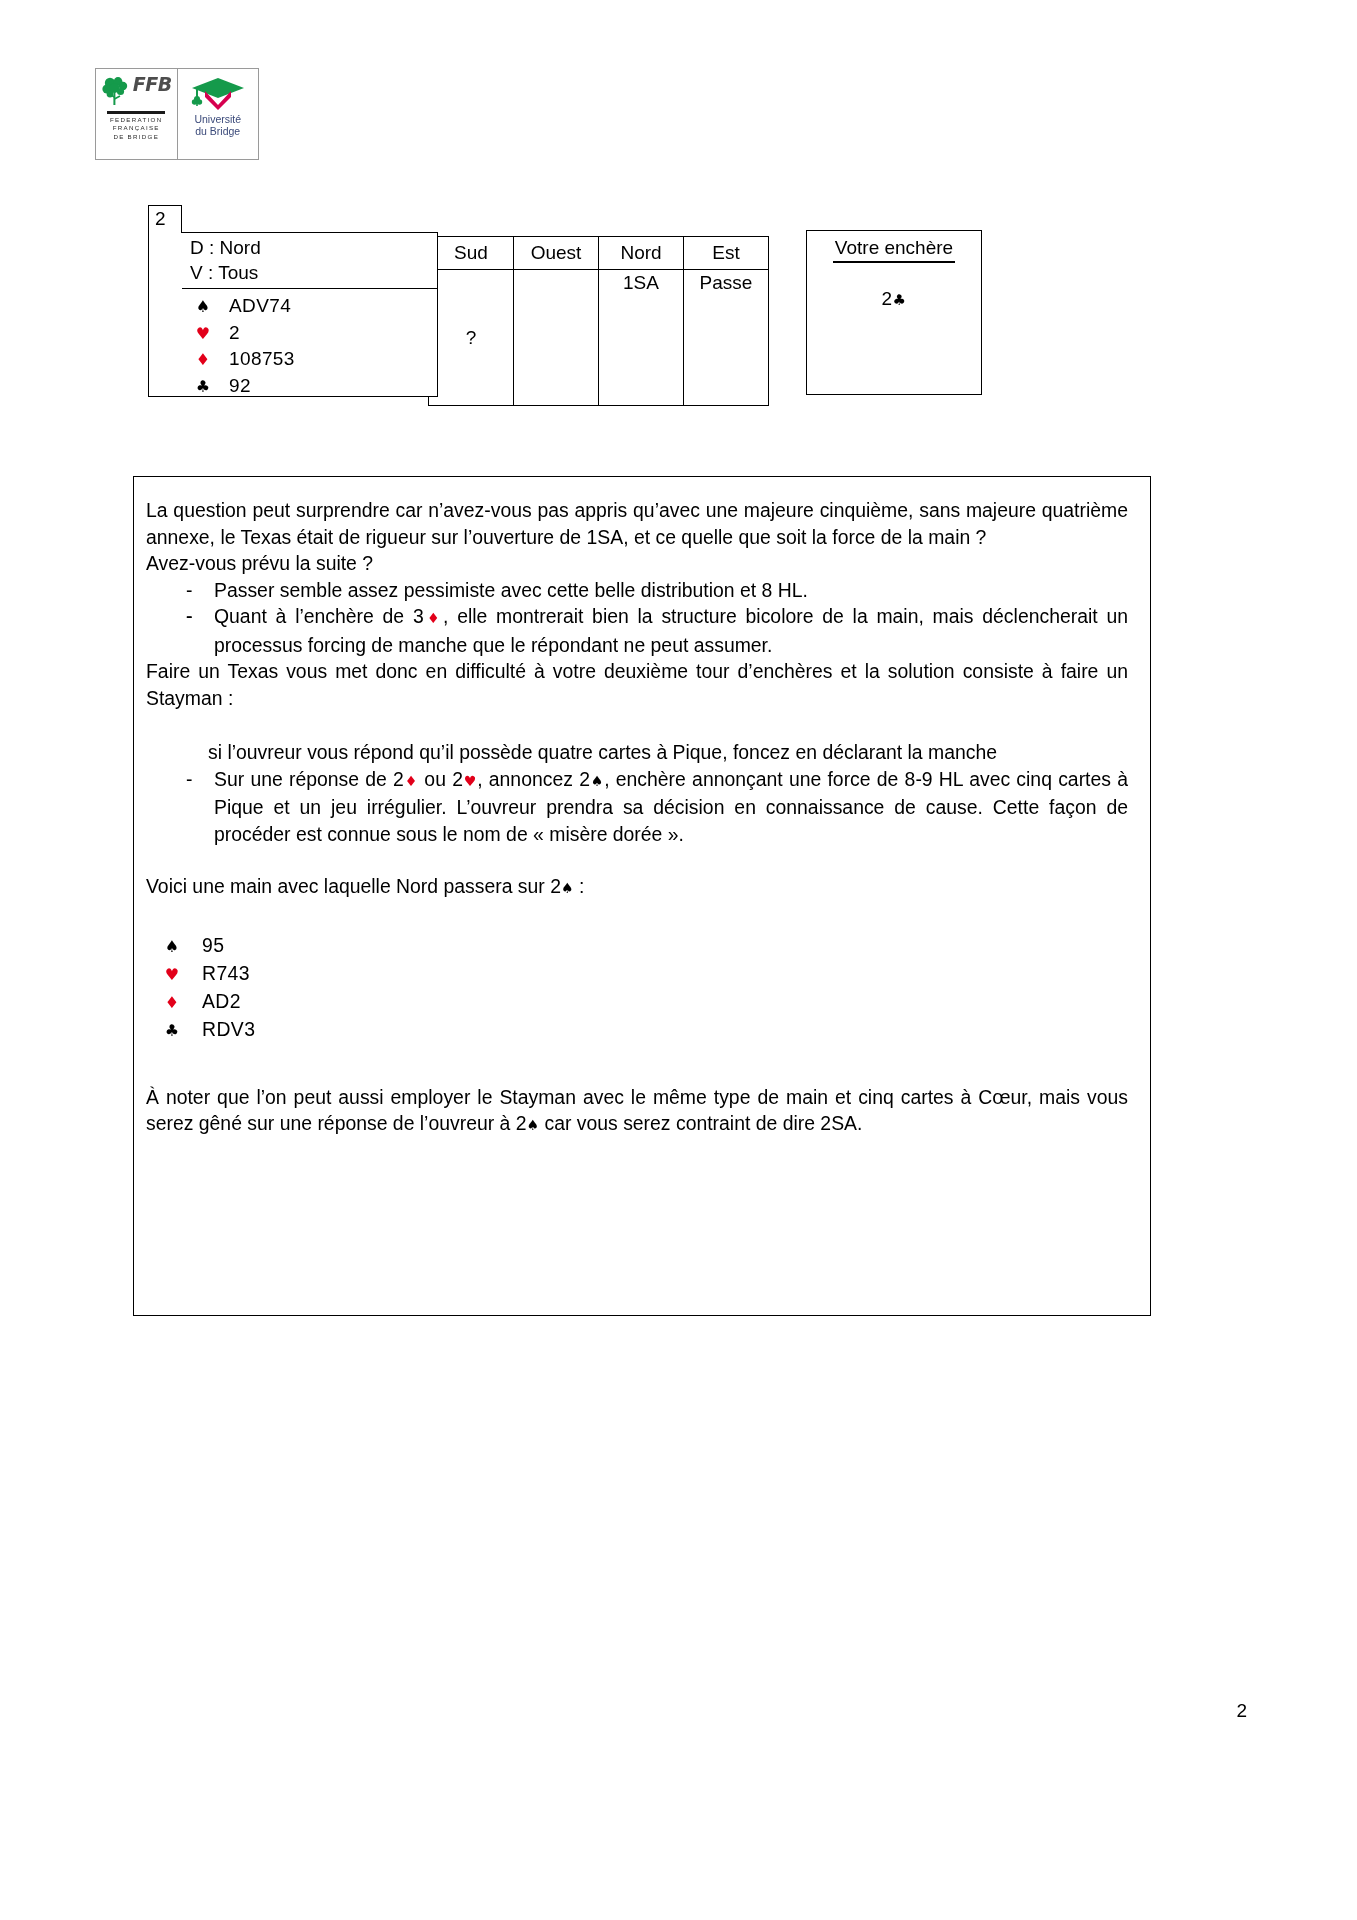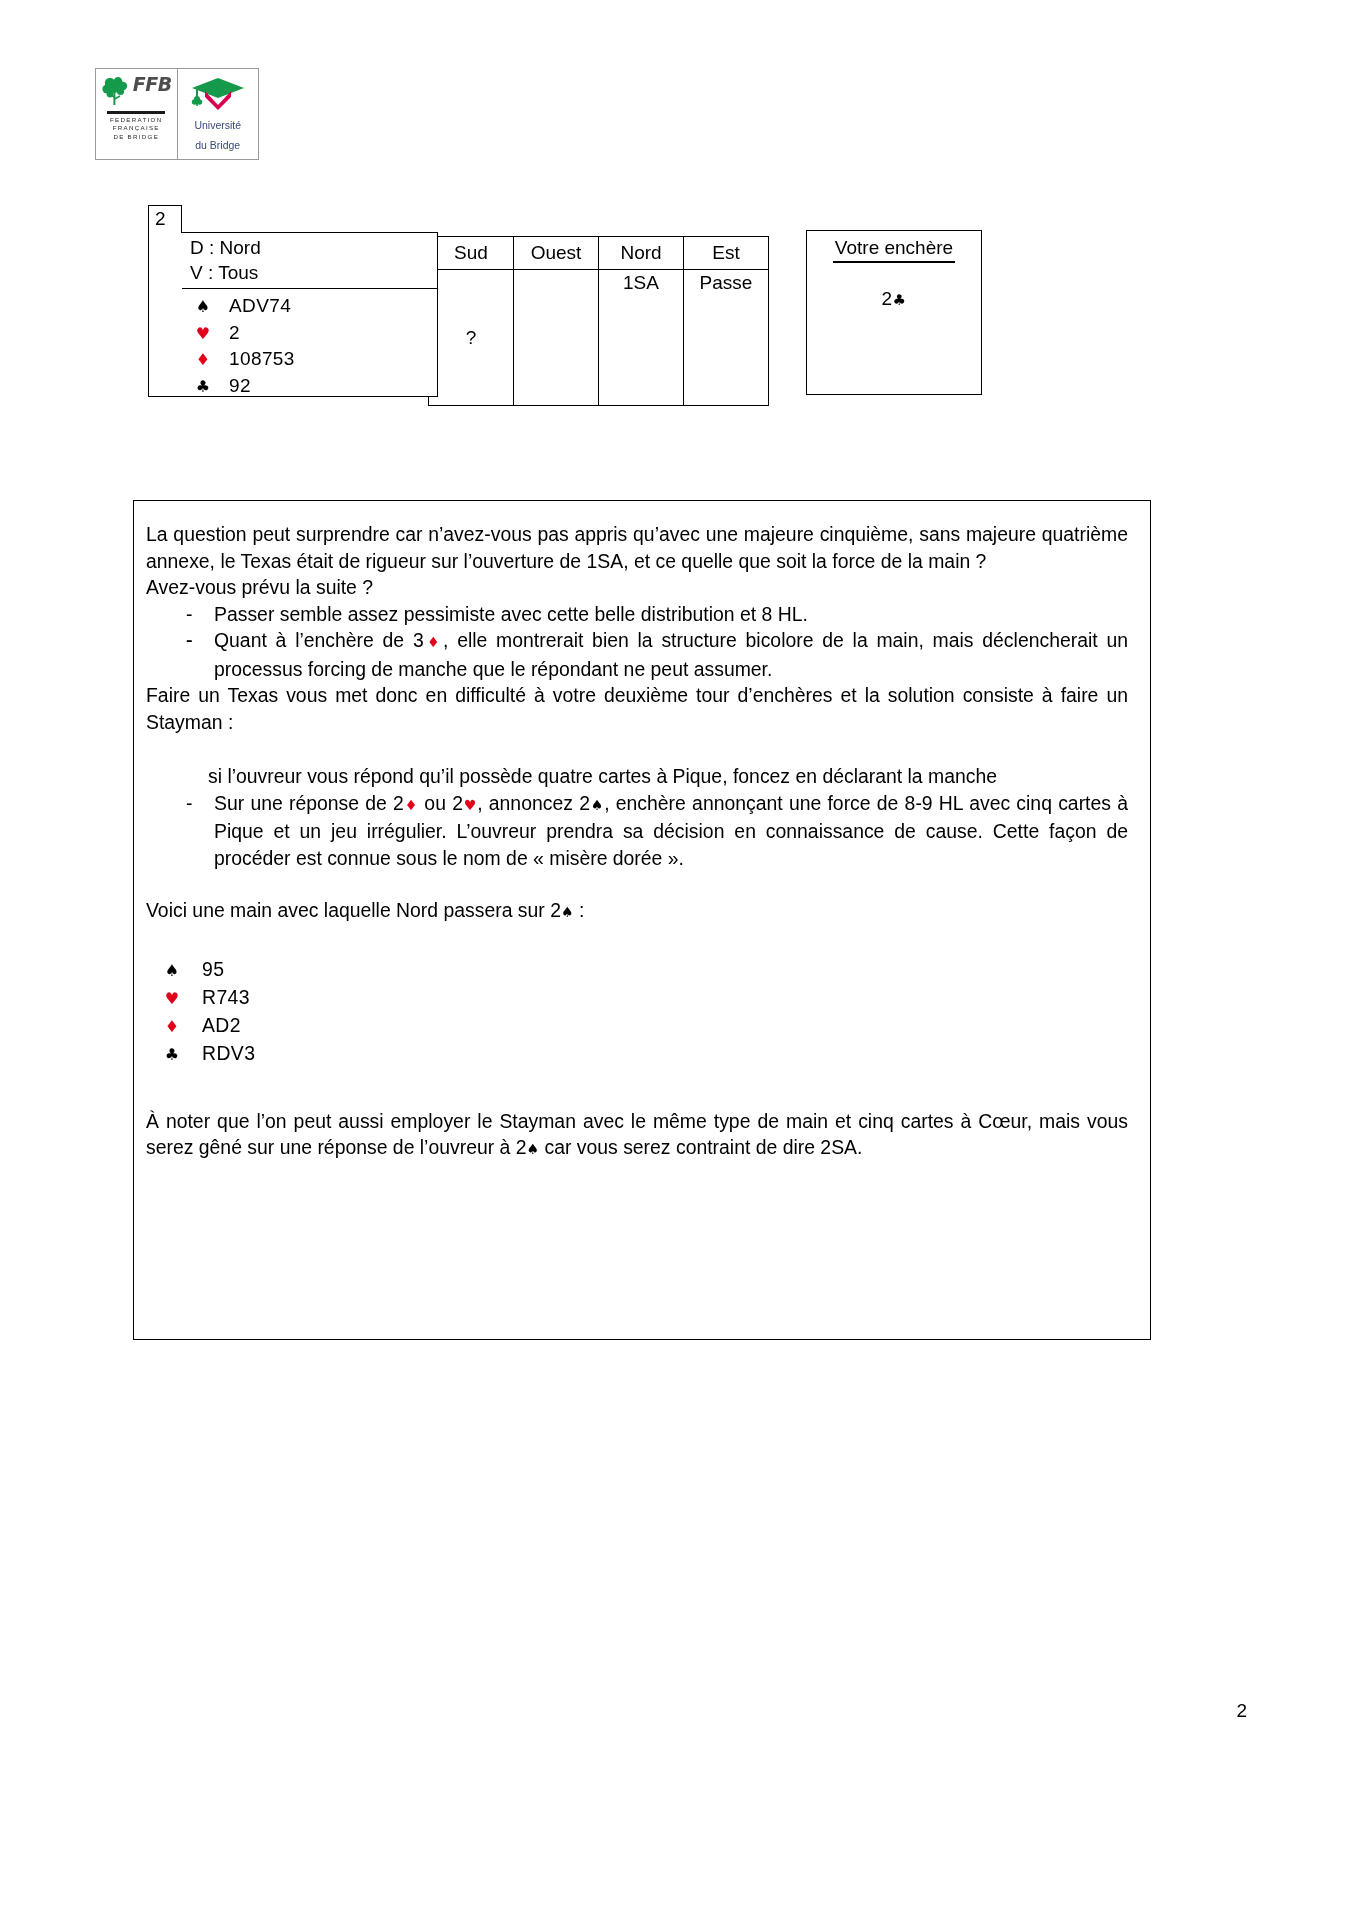--- a/index.html
+++ b/index.html
@@ -70,21 +70,21 @@
     text-align: center;
     white-space: nowrap;
   }
   .ub-mark { height: 36px; display:flex; align-items:center; justify-content:center; }
   .ub-text {
     font-family: "Liberation Sans", sans-serif;
     font-size: 10.5px;
     color: #3b4a7a;
     line-height: 1.15;
     text-align: center;
-    margin-top: 8px;
+    margin-top: 2px;
   }
 
   
   .deal-number {
     position: absolute;
     left: 148px;
     top: 205px;
     width: 34px;
     height: 28px;
     border: 1.6px solid #000;
@@ -184,21 +184,21 @@
   }
   .sym-club { font-family: "DejaVu Sans", sans-serif; font-size: 15px; }
   .sym-spade { font-family: "DejaVu Sans", sans-serif; font-size: 14px; color:#000; }
   .sym-heart { font-family: "DejaVu Sans", sans-serif; font-size: 14px; color:#e2001a; }
   .sym-diamond { font-family: "DejaVu Sans", sans-serif; font-size: 14px; color:#e2001a; }
 
   
   .text-box {
     position: absolute;
     left: 133px;
-    top: 500px;
+    top: 476px;
     width: 1018px;
     height: 840px;
     border: 1.8px solid #000;
     box-sizing: border-box;
     background: #fff;
     padding: 20px 22px 12px 12px;
   }
   .para {
     font-size: 19.4px;
     line-height: 26.5px;
@@ -288,21 +288,21 @@
         <rect x="7" y="13" width="2" height="10" fill="#159a4b"></rect>
         <g fill="#159a4b">
           <circle cx="8" cy="24" r="3"></circle>
           <circle cx="5.6" cy="27" r="2.8"></circle>
           <circle cx="10.4" cy="27" r="2.8"></circle>
           <rect x="7.2" y="26" width="1.6" height="5"></rect>
         </g>
       </svg>
     </div>
     <div class="ub-text">Université</div>
-    <div class="ub-text" style="margin-top:8px">du Bridge</div>
+    <div class="ub-text" style="margin-top:0">du Bridge</div>
   </div>
 </div>
 
 <div class="deal-number">2</div>
 
 <div class="hand-box">
   <div class="hand-head">
     <div class="hand-head-line">D : Nord</div>
     <div class="hand-head-line">V : Tous</div>
   </div>

